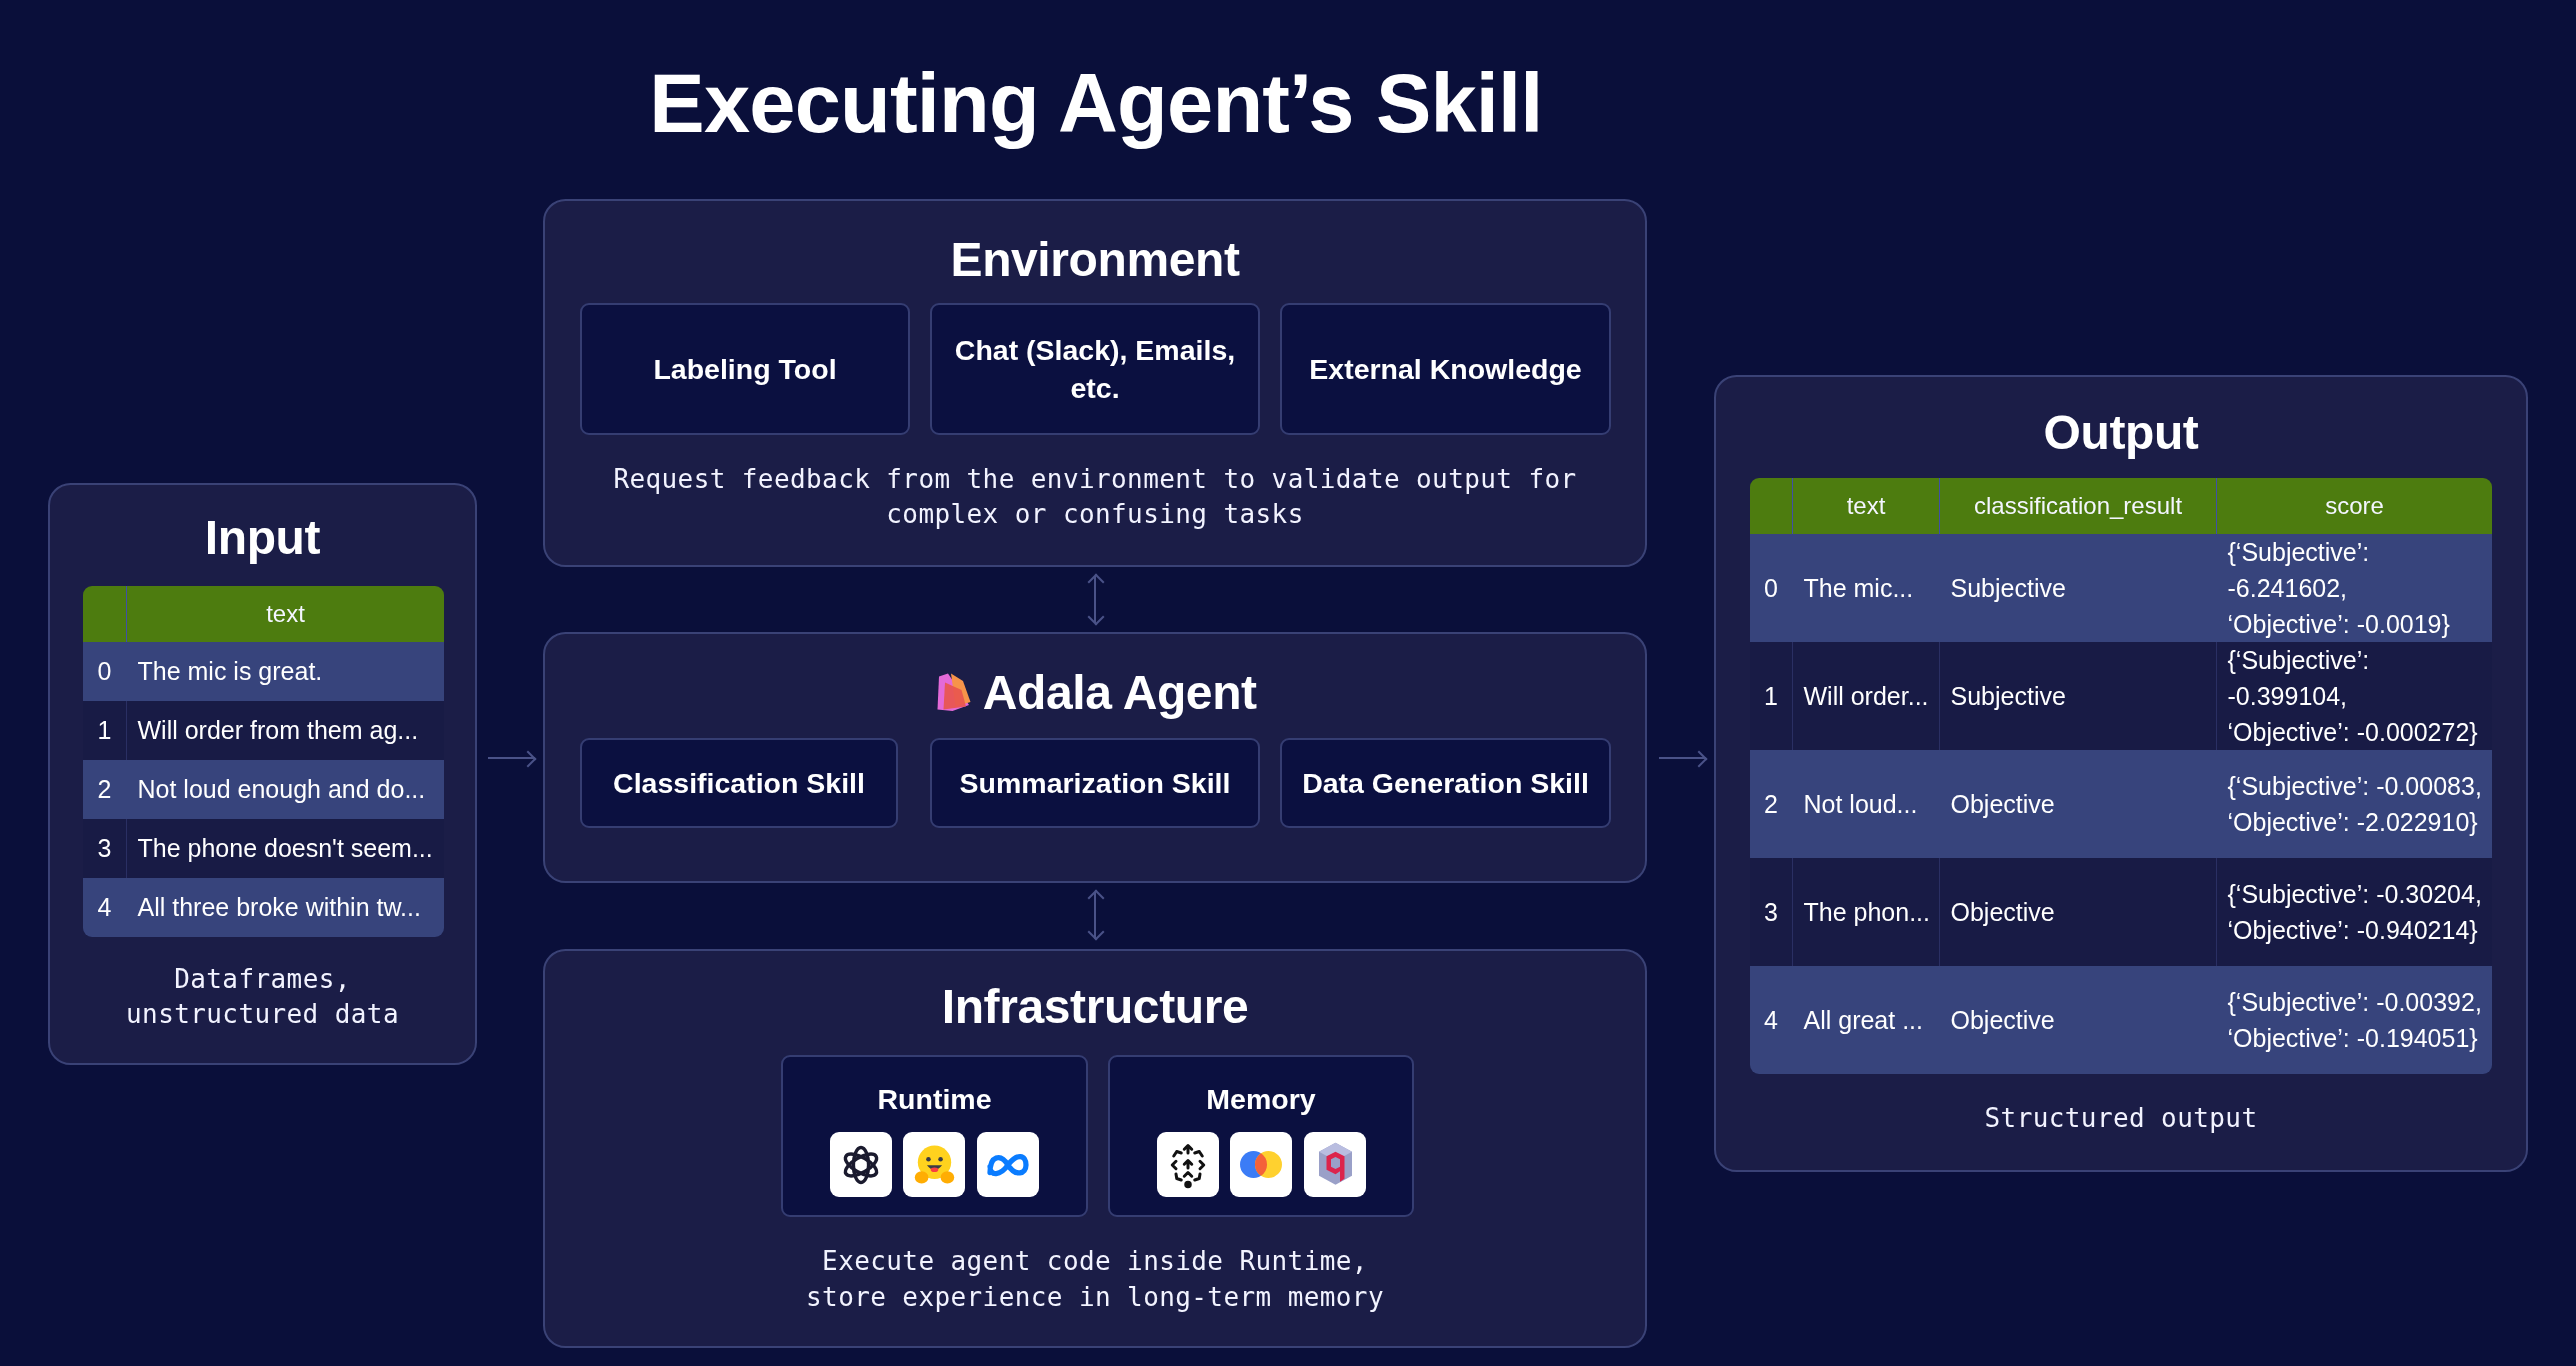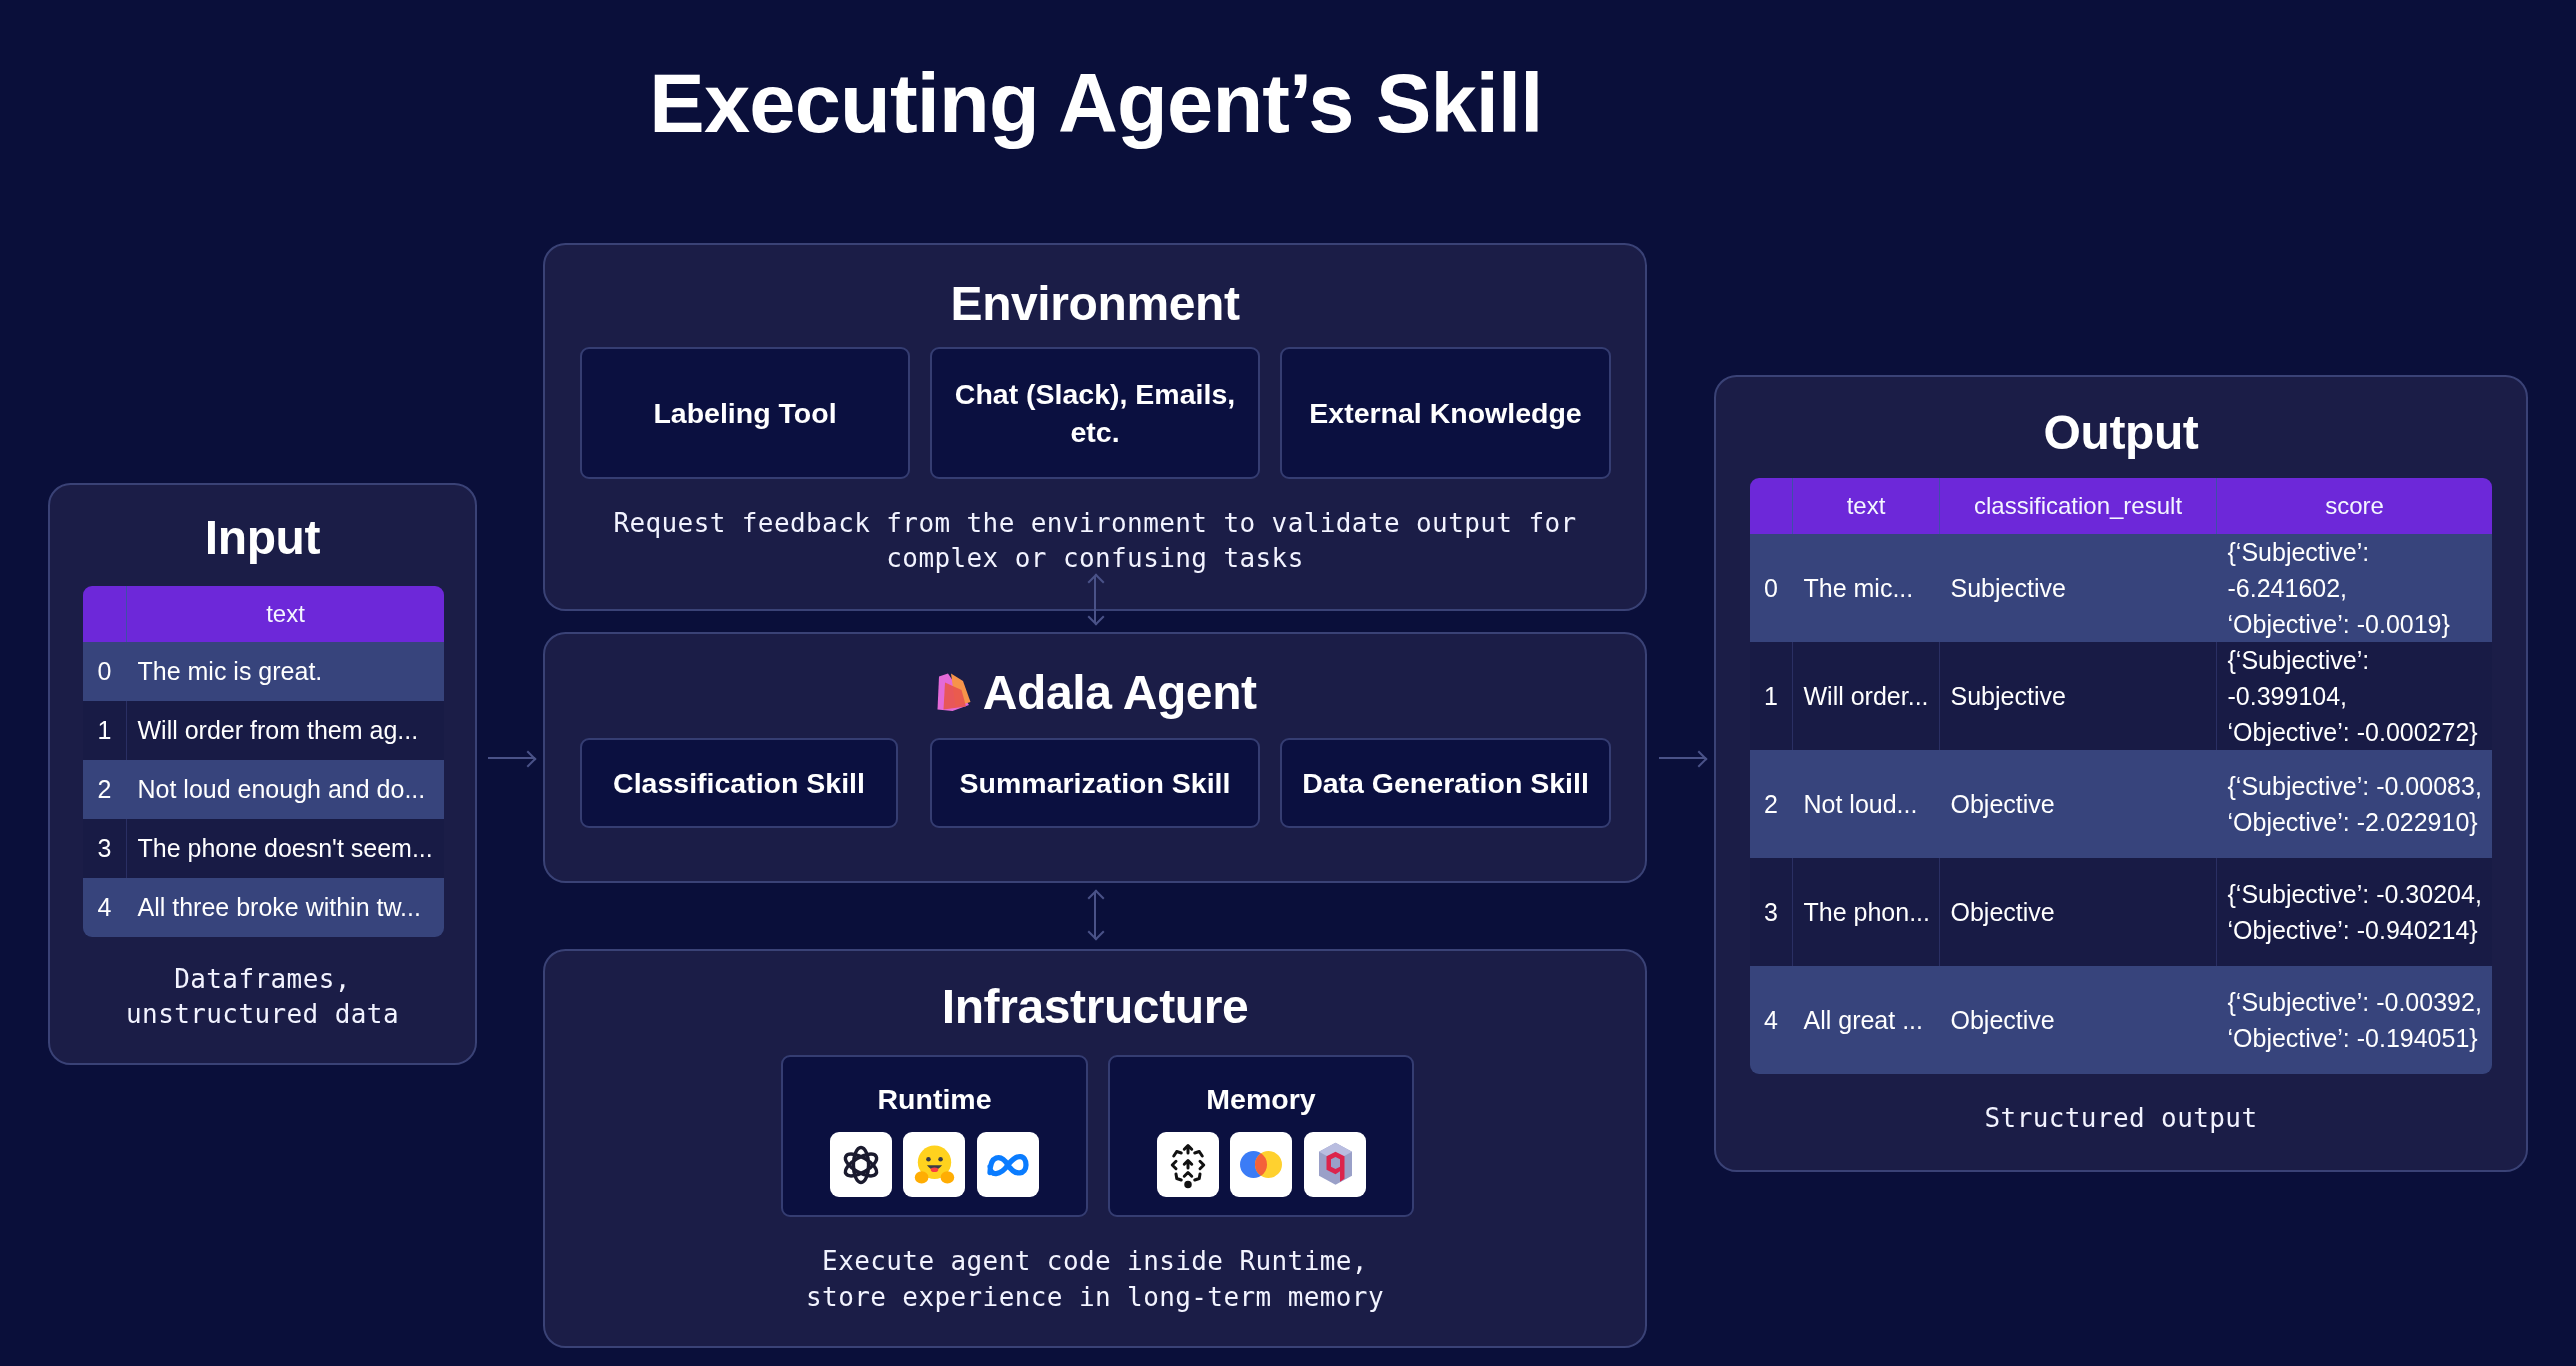--- a/index.html
+++ b/index.html
@@ -47,21 +47,21 @@
     position: absolute; width: 12px; height: 12px;
     border-top: 2.3px solid #4a5288; border-right: 2.3px solid #4a5288;
     box-sizing: border-box;
   }
   
   table.df {
     position: absolute; border-collapse: separate; border-spacing: 0;
     border-radius: 9px; overflow: hidden; table-layout: fixed;
   }
   table.df th {
-    background: #6d28d9; color: #f4f6ff; font-weight: 500;
+    background: #4d7c0f; color: #f4f6ff; font-weight: 500;
     font-size: 24px; text-align: center; padding: 0;
     border-left: 1.5px solid #3f4fa8;
   }
   table.df th:first-child { border-left: none; }
   table.df td {
     color: #ffffff; font-size: 25px; padding: 0 0 0 10.5px;
     white-space: nowrap; overflow: hidden;
     border-left: 1.5px solid #2a2f63;
   }
   table.df td:first-child { border-left: none; text-align: center; padding: 0; }
@@ -114,21 +114,21 @@
     </tr>
   </tbody>
     </table>
   <div class="mono" style="top:477px;">Dataframes,</div>
   <div class="mono" style="top:512px;">unstructured data</div>
 </div>
 
 <div class="harrow" style="left:488px; top:757px; width:47px;"></div>
 <div class="ahead" style="left:522px; top:753px; transform:rotate(45deg);"></div>
 
-<div class="abs panel" style="left:543px; top:199px; width:1104px; height:368px;margin-top:44px;">
+<div class="abs panel" style="left:543px; top:199px; width:1104px; height:368px;">
   <div class="panel-title" style="top:28.5px; font-size:48px; line-height:60px;">Environment</div>
   <div class="card" style="left:35px; top:102px; width:330px; height:132px;">
     <span>Labeling Tool</span>
   </div>
   <div class="card" style="left:385px; top:102px; width:330px; height:132px; flex-direction:column;">
     <span>Chat (Slack), Emails,</span>
     <span>etc.</span>
   </div>
   <div class="card" style="left:735px; top:102px; width:331px; height:132px;">
     <span>External Knowledge</span>

